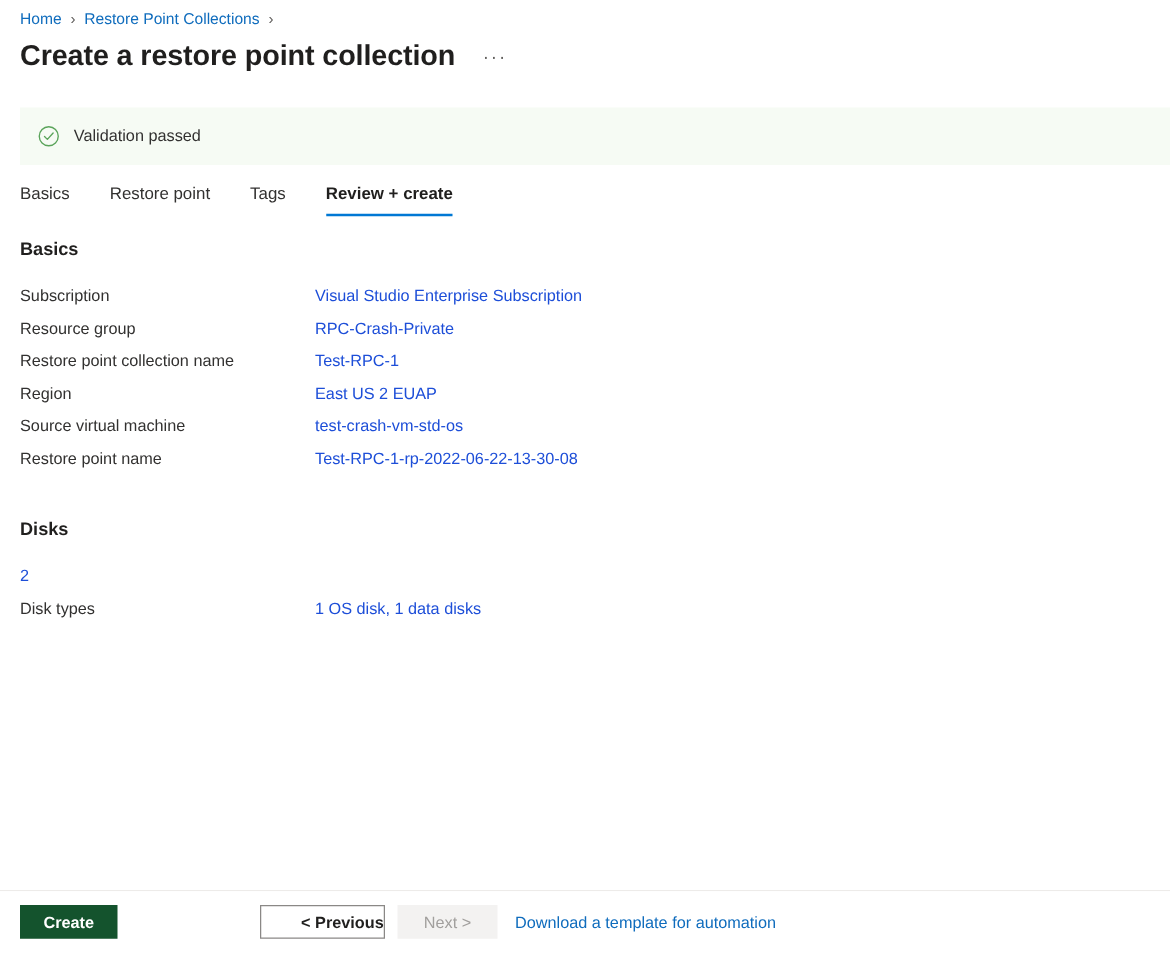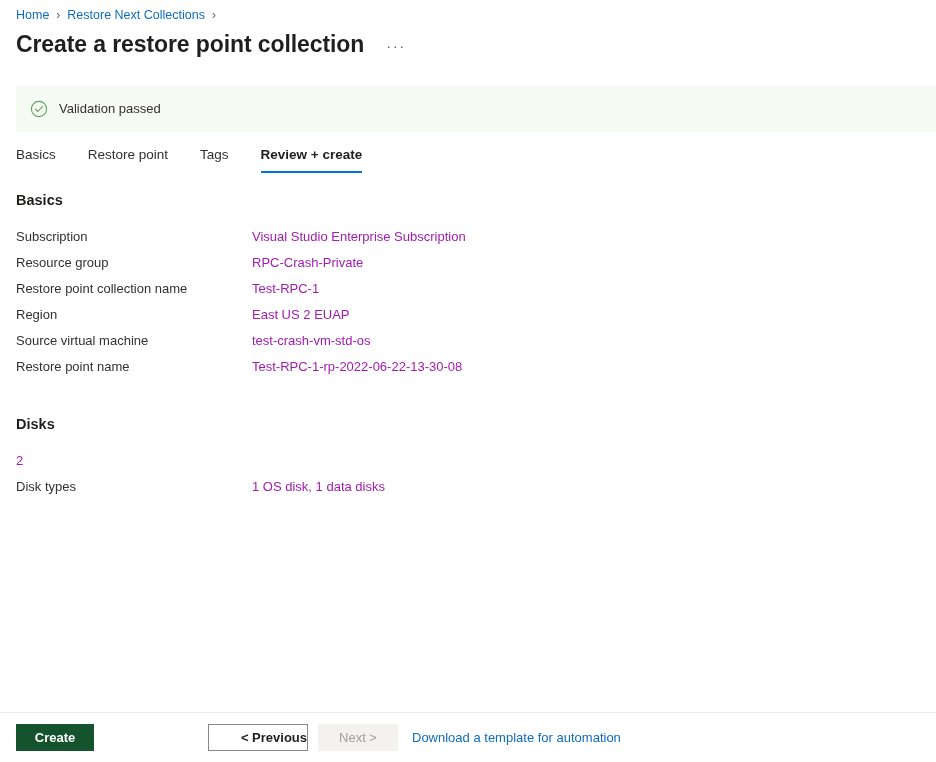--- a/index.html
+++ b/index.html
@@ -154,21 +154,21 @@
   }
   .kv-label {
     width: 236px;
     flex: 0 0 236px;
     font-size: 13px;
     color: #323130;
     line-height: 18px;
   }
   .kv-value {
     font-size: 13px;
-    color: #a21caf;
+    color: #1d4ed8;
     line-height: 18px;
   }
   .section-gap { height: 30px; }
 
   
   .footer-sep {
     position: absolute;
     left: 0;
     right: 0;
     top: 712px;
@@ -235,21 +235,21 @@
     cursor: pointer;
     line-height: 18px;
   }
 </style>
 </head>
 <body>
 
 <nav class="breadcrumb">
   <a class="crumb-link">Home</a>
   <span class="crumb-sep">›</span>
-  <a class="crumb-link">Restore Next Collections</a>
+  <a class="crumb-link">Restore Point Collections</a>
   <span class="crumb-sep">›</span>
 </nav>
 
 <div class="title-row">
   <h1 class="page-title">Create a restore point collection</h1>
   <span class="ellipsis-btn">···</span>
 </div>
 
 <div class="validation-banner">
   <svg class="check-icon" viewBox="0 0 18 18">

